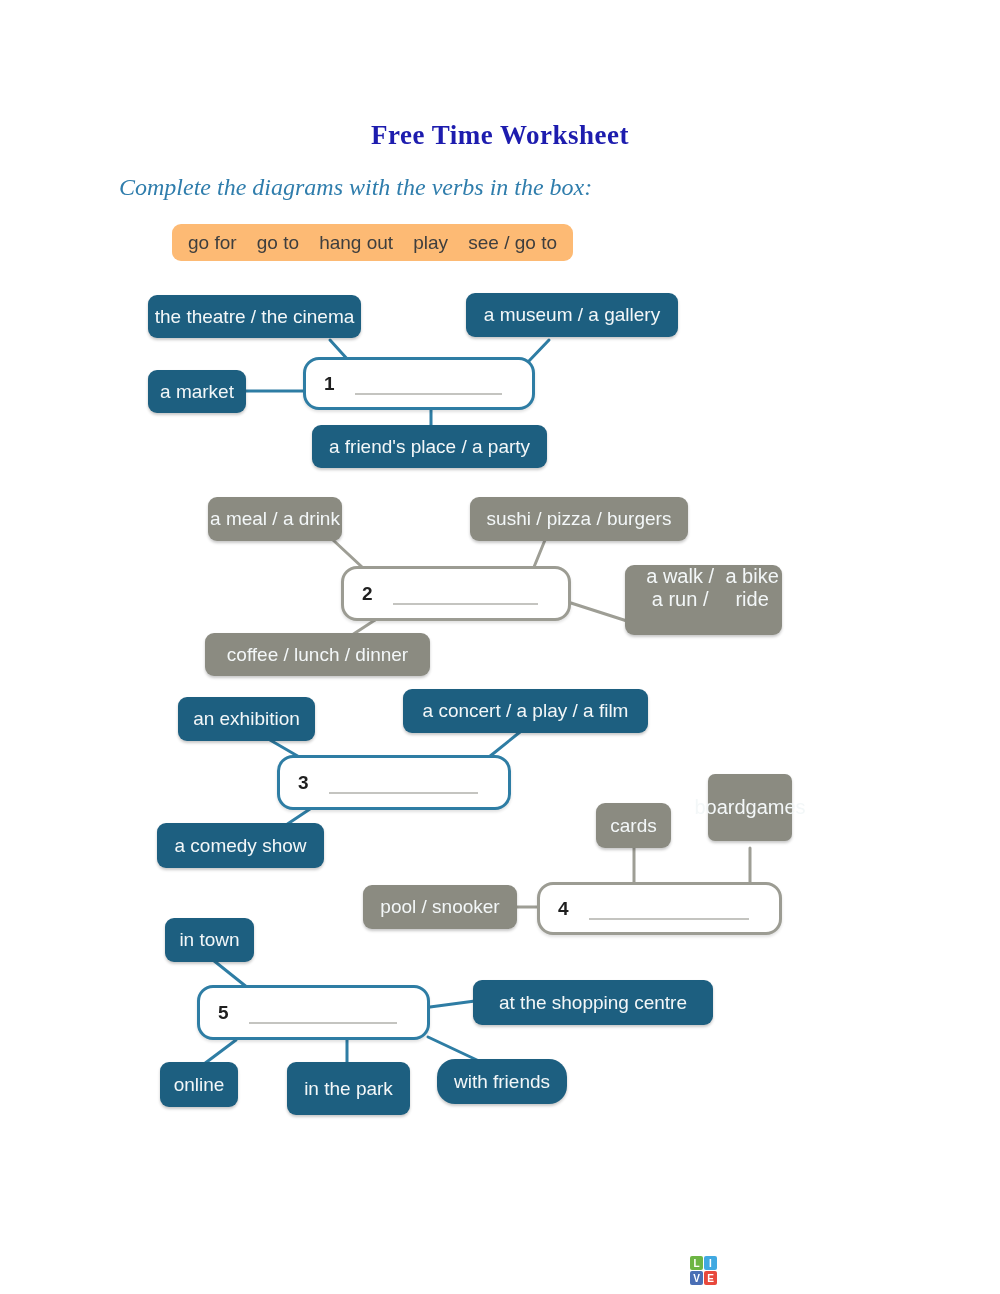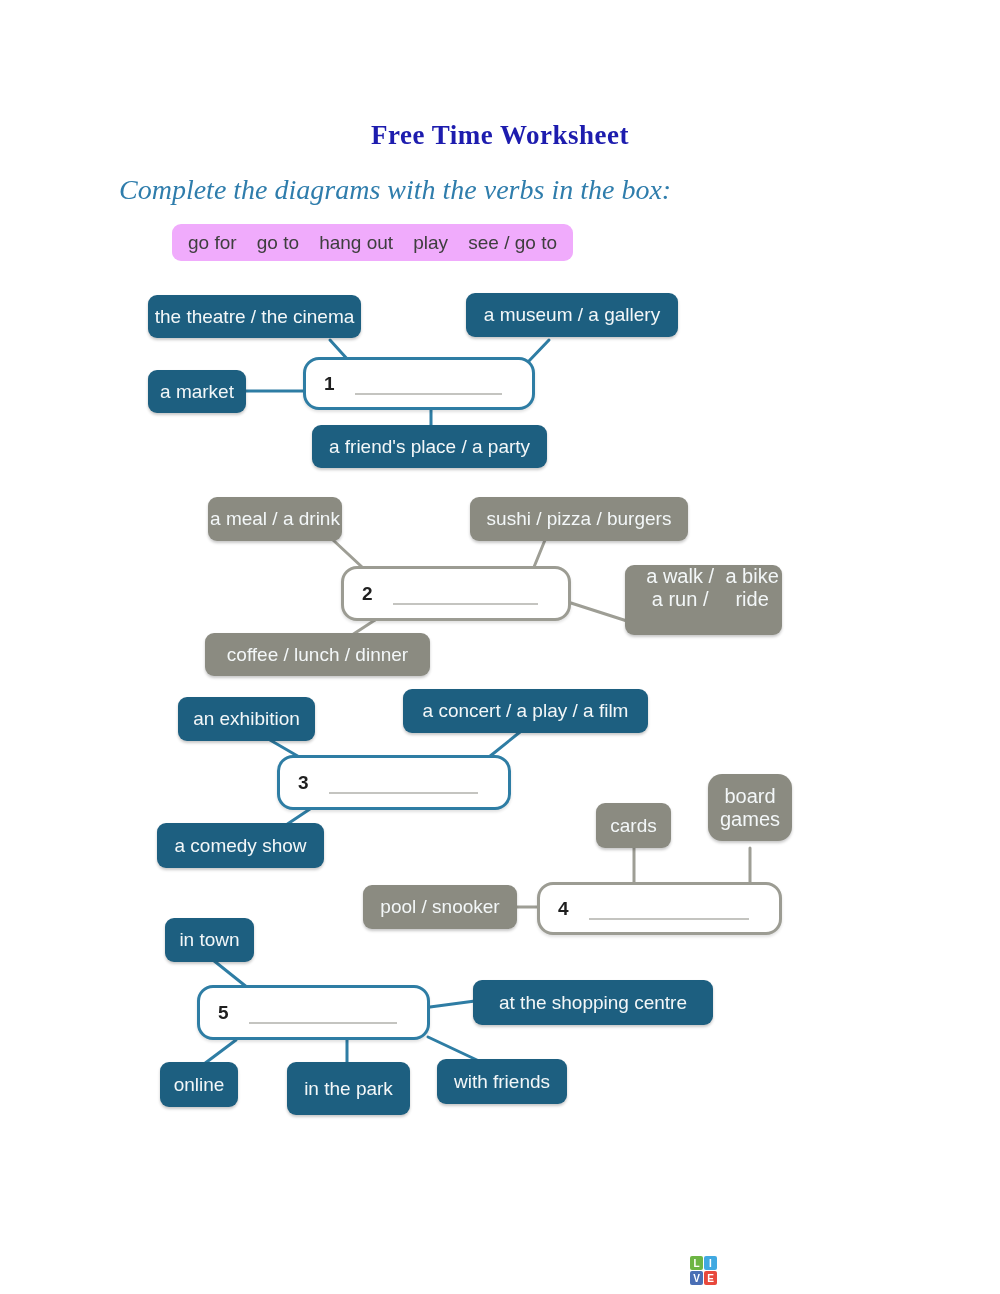--- a/index.html
+++ b/index.html
@@ -7,39 +7,39 @@
     position:relative;width:1000px;height:1294px;background:#ffffff;
     font-family:"Liberation Sans",sans-serif;overflow:hidden;
   }
   .page-title{
     position:absolute;left:0;top:120px;width:1000px;text-align:center;
     font-family:"Liberation Serif",serif;font-weight:bold;font-size:27px;
     color:#1d1cae;letter-spacing:0.5px;
   }
   .instruction{
     position:absolute;left:119px;top:174px;
-    font-family:"Liberation Serif",serif;font-style:italic;font-size:28px;
+    font-family:"Liberation Serif",serif;font-style:italic;font-size:24px;
     color:#2f7dac;
   }
   .verb-box{
     position:absolute;left:172px;top:224px;width:401px;height:37px;
-    background:#f0abfc;border-radius:9px;display:flex;align-items:center;
+    background:#fdba74;border-radius:9px;display:flex;align-items:center;
     justify-content:space-between;padding:0 16px;box-sizing:border-box;
     color:#3e3e3e;font-size:19px;
   }
   .connector-svg{position:absolute;left:0;top:0;z-index:0;}
   .node{
     position:absolute;z-index:2;display:flex;align-items:center;justify-content:center;
     text-align:center;color:#f3f7f8;font-size:19px;border-radius:9px;
     box-shadow:0 2px 3px rgba(0,0,0,0.22);box-sizing:border-box;line-height:1.15;
   }
   .node.blue{background:#1d5f80;}
   .node.gray{background:#8b8b81;}
   .node.multiline{align-items:flex-start;justify-content:center;padding-left:13px;font-size:20px;}
-  .node.multiline-center{flex-direction:column;align-items:center;justify-content:center;font-size:20px;border-radius:14px;}
+  .node.multiline-center{align-items:center;justify-content:center;font-size:20px;border-radius:7px;}
   .center-box{
     position:absolute;z-index:1;background:#ffffff;border-radius:16px;
     display:flex;align-items:center;box-sizing:border-box;
     box-shadow:0 2px 3px rgba(0,0,0,0.12);
   }
   .cb-blue{border:3px solid #2e7da4;}
   .cb-gray{border:3px solid #9c9c93;}
   .cb-num{font-weight:bold;font-size:19px;color:#1f1f1f;margin-left:18px;}
   .cb-blank{flex:1;height:20px;border-bottom:2px solid #c4c4c0;margin-left:20px;margin-right:30px;}
   .footer-logo{
@@ -138,21 +138,21 @@
   <div class="node gray" style="left:363px;top:885px;width:154px;height:44px;">pool / snooker</div>
   <div class="center-box cb-gray" style="left:537px;top:882px;width:245px;height:53px;">
     <span class="cb-num">4</span>
     <span class="cb-blank"></span>
   </div>
 
   <div class="node blue" style="left:165px;top:918px;width:89px;height:44px;">in town</div>
   <div class="node blue" style="left:473px;top:980px;width:240px;height:45px;">at the shopping centre</div>
   <div class="node blue" style="left:160px;top:1062px;width:78px;height:45px;">online</div>
   <div class="node blue" style="left:287px;top:1062px;width:123px;height:53px;">in the park</div>
-  <div class="node blue" style="left:437px;top:1059px;width:130px;height:45px;">with friends</div>
+  <div class="node blue" style="left:437px;top:1059px;width:130px;height:45px;border-radius:18px;">with friends</div>
   <div class="center-box cb-blue" style="left:197px;top:985px;width:233px;height:55px;">
     <span class="cb-num">5</span>
     <span class="cb-blank"></span>
   </div>
 
   <div class="footer-logo">
     <span class="logo-cell lc-l">L</span>
     <span class="logo-cell lc-i">I</span>
     <span class="logo-cell lc-v">V</span>
     <span class="logo-cell lc-e">E</span>

